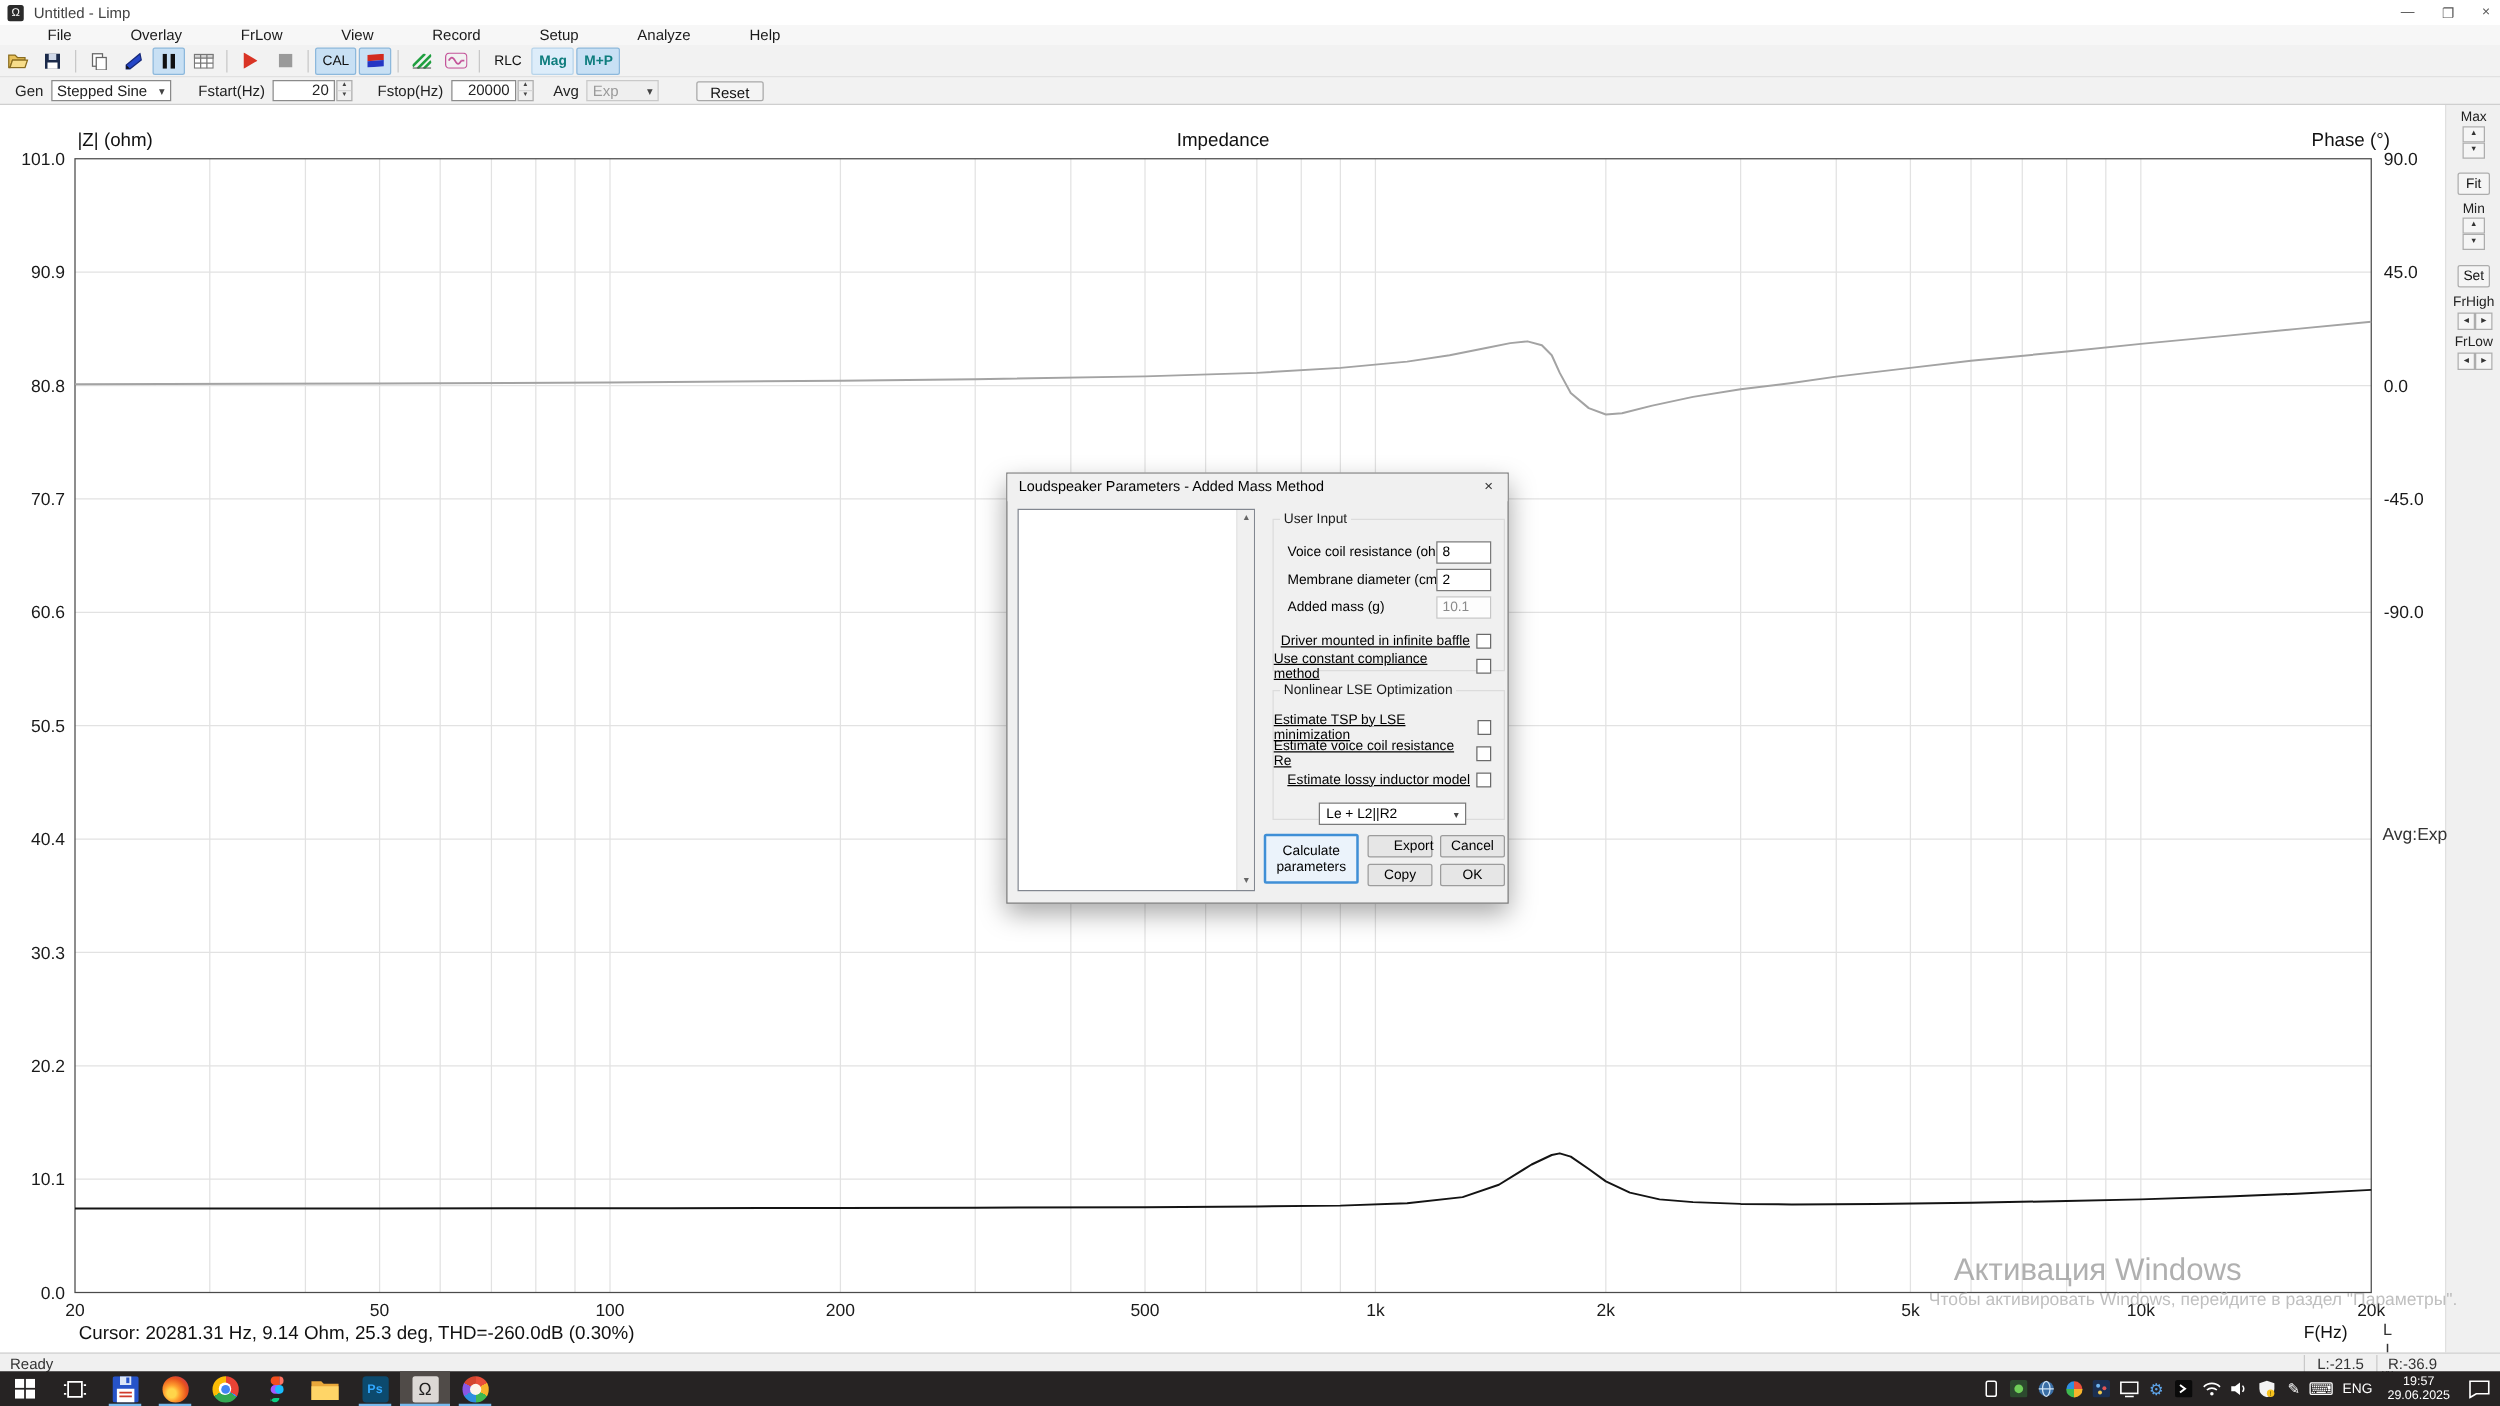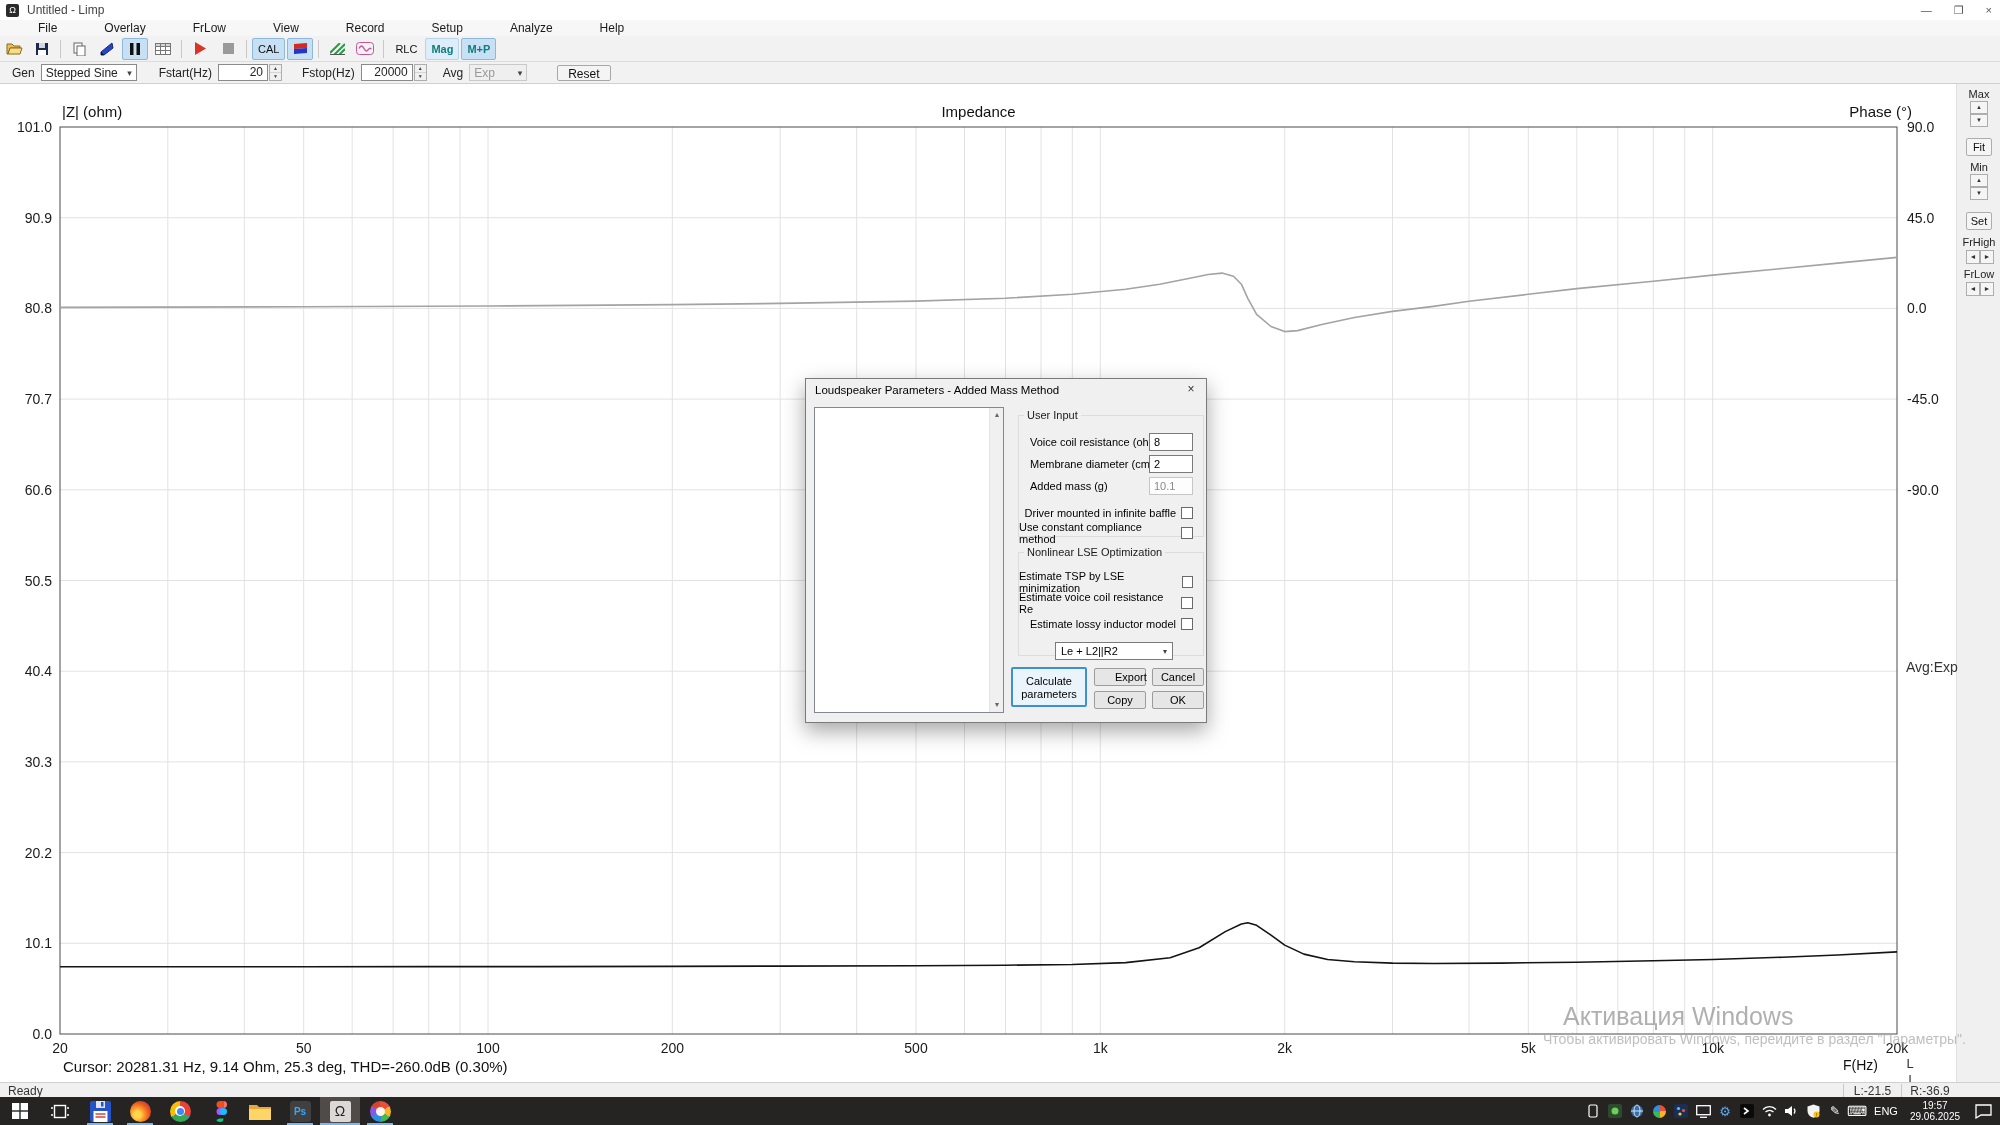--- a/index.html
+++ b/index.html
@@ -61,21 +61,21 @@
   #imp-listbox { position:absolute; left:8px; top:28px; width:190px; height:306px; background:#fff; border:1px solid #828790; }
   #imp-lines { position:absolute; left:5px; top:3px; font-size:10.5px; line-height:11.5px; color:#000; white-space:pre; }
   #imp-scroll { position:absolute; right:0; top:0; width:14px; height:100%; background:#f0f0f0; border-left:1px solid #e3e3e3; }
   #imp-scroll .sarr { position:absolute; left:0; width:14px; height:14px; font-size:7px; color:#666; text-align:center; line-height:14px; }
   .groupbox { position:absolute; left:212px; width:186px; border:1px solid #dcdcdc; }
   .groupbox legend { font-size:11px; padding:0 3px; margin-left:5px; color:#1a1a1a; }
   .fieldrow { position:absolute; left:0; width:100%; height:18px; }
   .fieldrow .flabel { position:absolute; left:11px; top:3px; }
   .fieldrow .fedit { position:absolute; right:10px; top:0; width:44px; height:18px; background:#fff; border:1px solid #7a7a7a; font-size:11px; line-height:16px; padding-left:4px; }
   .fieldrow .fedit.disabled { border-color:#c6c6c6; color:#8a8a8a; background:#fdfdfd; }
-  .cbrow { position:absolute; right:10px; height:13px; display:flex; align-items:center; }
+  .cbrow { position:absolute; right:10px; height:13px; display:flex; align-items:center;text-decoration:underline; }
   .cbrow .cblabel { margin-right:5px; }
   .cb { width:12px; height:12px; background:#fff; border:1px solid #6a6a6a; display:inline-block; }
   #model-combo { position:absolute; left:36px; top:84px; width:118px; height:18px; background:#fff; border:1px solid #7a7a7a; display:flex; align-items:center; justify-content:space-between; padding:0 5px; }
   #model-combo .chev { font-size:8px; color:#444; }
   .dlgbtn { position:absolute; background:#e6e6e6; border:1px solid #9c9c9c; border-radius:2px; text-align:center; font-size:11px; color:#000; }
   #btn-calc { left:205px; top:288px; width:76px; height:40px; background:#ebf3fb; border:2px solid #3f8fd6; line-height:13px; padding-top:6px; }
   #btn-export { left:288px; top:289px; width:52px; height:18px; line-height:16px;padding-left:20px; }
   #btn-cancel { left:346px; top:289px; width:52px; height:18px; line-height:16px; }
   #btn-copy   { left:288px; top:312px; width:52px; height:18px; line-height:16px; }
   #btn-ok     { left:346px; top:312px; width:52px; height:18px; line-height:16px; }
@@ -462,21 +462,21 @@
       <path d="M3.5,17.5 a3.5,3.5 0 0 1 3.5,-3.5 h3.5 a3.5,3.5 0 1 1 -7,0 z" fill="#0acf83" transform="translate(0,3.4)"></path>
     </svg>
   </div>
   <div class="tslot">
     <svg width="22" height="17">
       <path d="M0,2 L8,2 L10,4 L22,4 L22,17 L0,17 Z" fill="#e9a83a"></path>
       <path d="M0,6 L22,6 L22,17 L0,17 Z" fill="#ffd567"></path>
     </svg>
   </div>
   <div class="tslot">
-    <div style="width:21px;height:21px;border-radius:3px;background:#404040;color:#31a8ff;font-size:10px;font-weight:bold;text-align:center;line-height:21px;">Ps</div>
+    <div style="width:21px;height:21px;border-radius:3px;background:#0c4a6e;color:#31a8ff;font-size:10px;font-weight:bold;text-align:center;line-height:21px;">Ps</div>
     <div class="underline"></div>
   </div>
   <div class="tslot active">
     <div style="width:21px;height:21px;border-radius:2px;background:#dcd8d5;color:#222;font-size:14px;text-align:center;line-height:20px;">Ω</div>
     <div class="underline"></div>
   </div>
   <div class="tslot">
     <div style="width:21px;height:21px;border-radius:50%;background:conic-gradient(#e94f3a 0 60deg,#f7b32b 60deg 120deg,#3fb950 120deg 180deg,#2e8fe0 180deg 240deg,#8957e5 240deg 300deg,#d4452f 300deg 360deg);position:relative;">
       <div style="position:absolute;left:6px;top:6px;width:9px;height:9px;border-radius:50%;background:#fdf5ec;"></div>
     </div>

